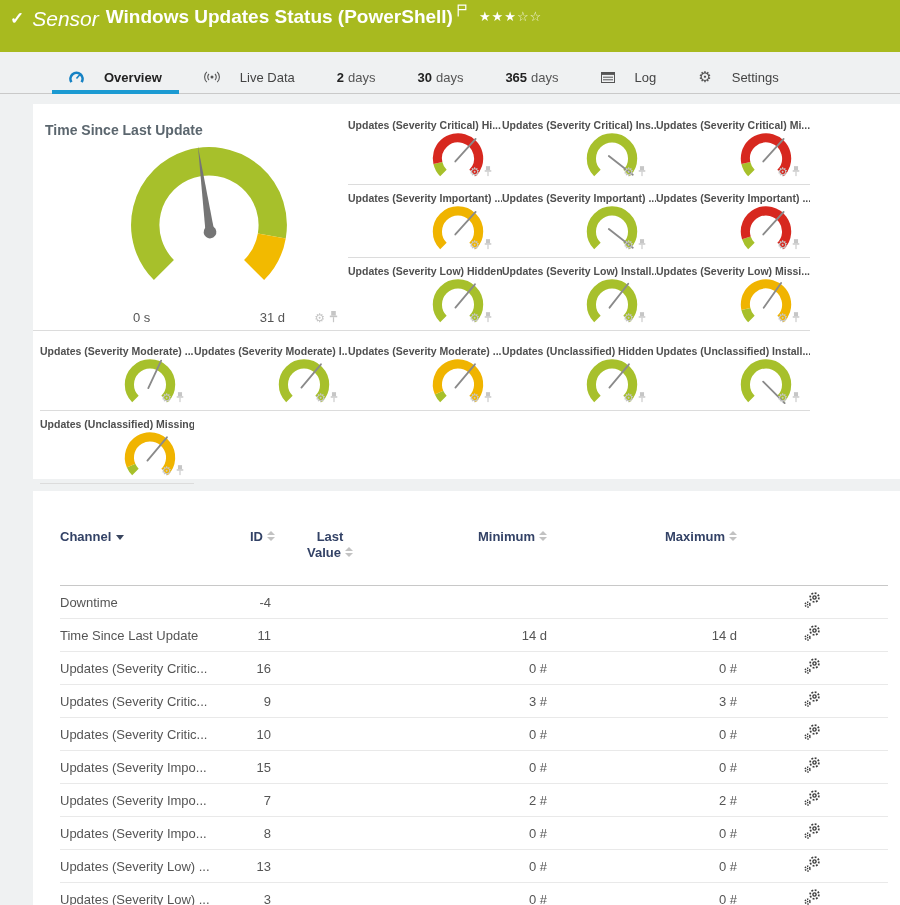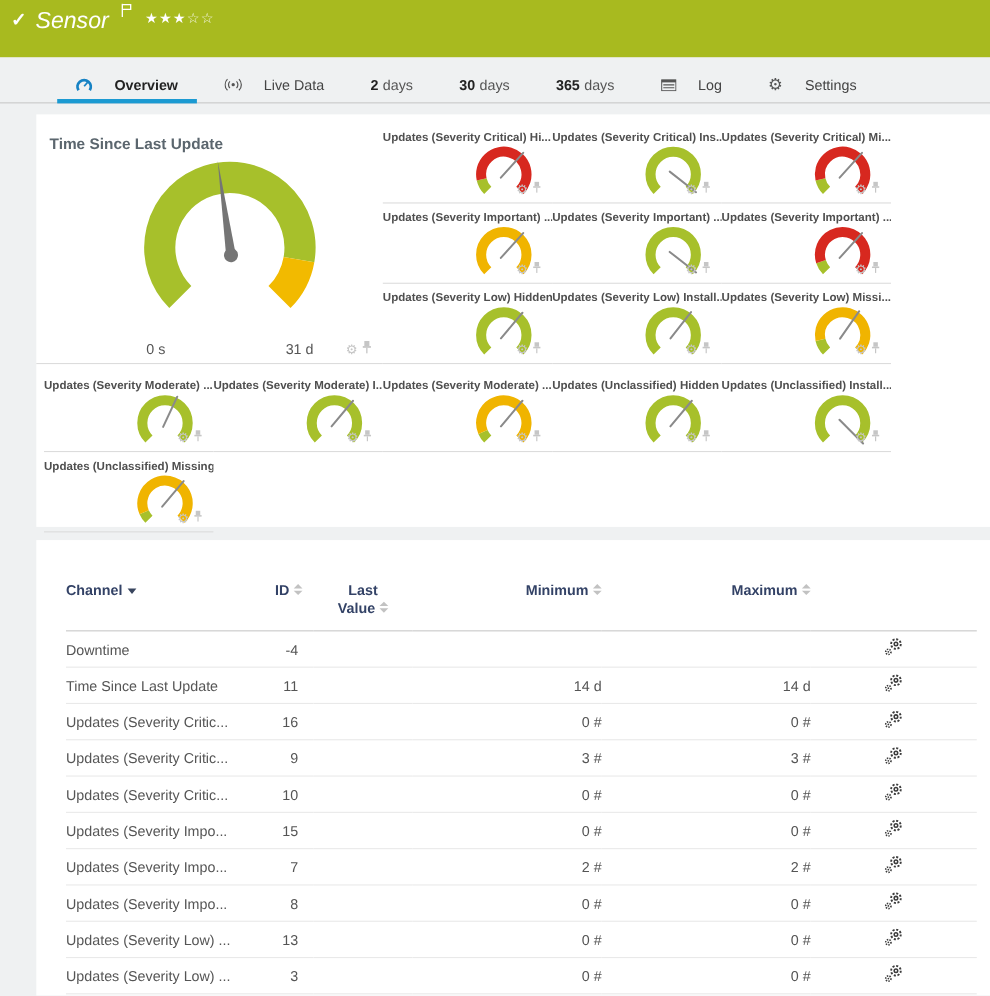--- a/index.html
+++ b/index.html
@@ -47,21 +47,21 @@
   .glabel { font-size:10.5px; font-weight:bold; color:#4f4f4f; white-space:nowrap; overflow:hidden; }
   .gcell svg.gsvg { display:block; margin-left:81px; margin-top:0px; }
 
   .bgrid { display:grid; grid-template-columns:repeat(5,154px); padding-left:7px; margin-top:7px; }
   .bgrid2 { display:grid; grid-template-columns:154px; padding-left:7px; }
 
   
   .panel-table { margin-top:12px; padding:38px 0 0 27px; height:415px; }
   table.chan { border-collapse:collapse; width:828px; table-layout:fixed; font-size:13px; }
   th { color:#334266; font-weight:bold; text-align:left; vertical-align:top;
-       padding-bottom:12px; font-size:13px; }
+       padding-bottom:24px; font-size:13px; }
   th.c-id { width:45px; text-align:center; }
   th.c-ch { width:180px; }
   th.c-lv { width:90px; text-align:center; }
   th.c-min { width:172px; text-align:right; }
   th.c-max { width:190px; text-align:right; }
   th.c-ed { width:151px; }
   .lv-inner { display:inline-block; width:52px; line-height:16px; }
   thead tr { border-bottom:1px solid #c8c8c8; }
   tbody tr { border-bottom:1px solid #e9e9e9; height:33px; }
   td { color:#555; }
@@ -78,20 +78,21 @@
   .sort i.dn { border-top:4px solid #c2c2c2; }
   .editbtn { cursor:pointer; display:inline-block; }
 </style>
 </head>
 <body>
 
 <div class="hdr" id="hdr" style="background: rgb(168, 186, 31);">
   <div class="hdr-line1">
     <span class="hdr-check">✓</span>
     <span class="hdr-kind">Sensor</span>
+    <span class="hdr-title">Windows Updates Status (PowerShell)</span>
     <span class="hdr-flag">
       <svg width="10" height="13" viewBox="0 0 10 13">
           <path d="M1.2 0.5 V12.5 M1.2 1.2 H8.8 V5.6 H1.2" fill="none" stroke="#fff" stroke-width="1.2"></path>
         </svg>
     </span>
     <span class="hdr-stars"><span>★★★</span><span style="opacity:.85">☆☆</span></span>
   </div>
 </div>
 
 <div class="tabbar" id="tabbar">

